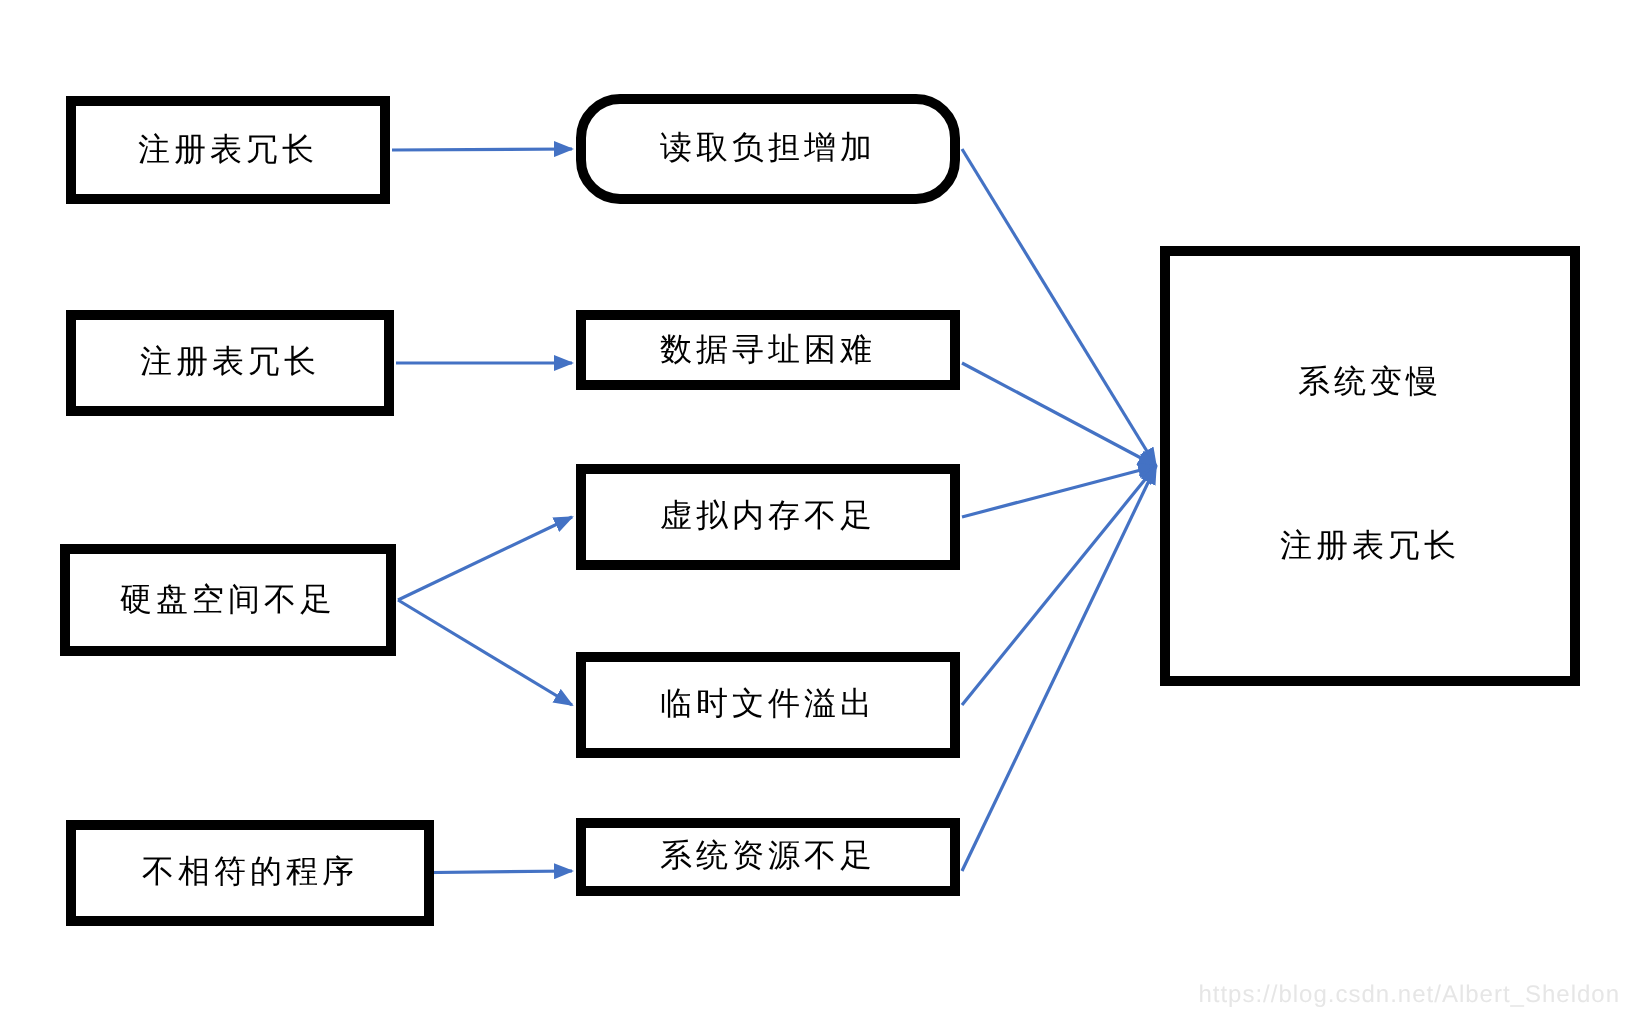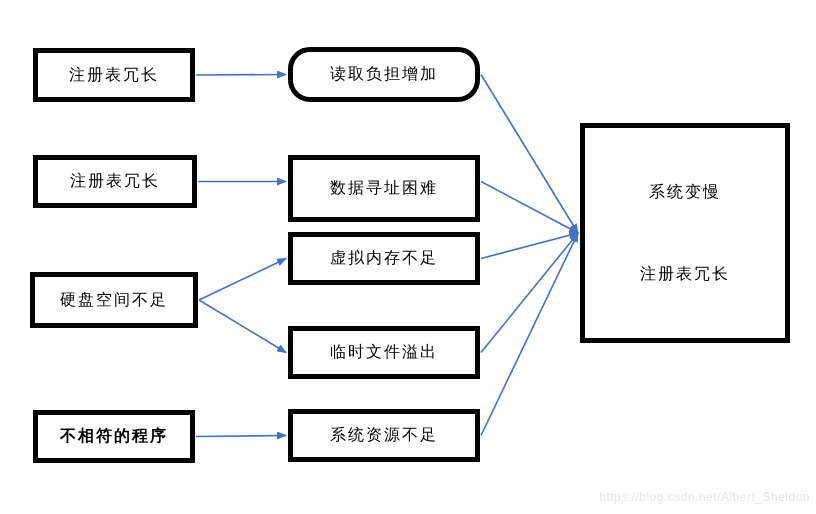--- a/index.html
+++ b/index.html
@@ -74,23 +74,23 @@
         <line x1="481" y1="181.5" x2="578" y2="233" stroke="#4472c4" stroke-width="1.6" marker-end="url(#arrowhead)"></line>
         <line x1="481" y1="258.5" x2="578" y2="233" stroke="#4472c4" stroke-width="1.6" marker-end="url(#arrowhead)"></line>
         <line x1="481" y1="352.5" x2="578" y2="233" stroke="#4472c4" stroke-width="1.6" marker-end="url(#arrowhead)"></line>
         <line x1="481" y1="435.5" x2="578" y2="233" stroke="#4472c4" stroke-width="1.6" marker-end="url(#arrowhead)"></line>
       </g>
   </svg>
   <div class="watermark" style="color: rgb(230, 230, 230); text-align: center;">https://blog.csdn.net/Albert_Sheldon</div>
 <div class="node" style="left: 33px; top: 48px; width: 162px; height: 54px; border-color: rgb(0, 0, 0); color: rgb(0, 0, 0);">注册表冗长</div>
     <div class="node" style="left: 288px; top: 47px; width: 192px; height: 55px; border-color: rgb(0, 0, 0); color: rgb(0, 0, 0); border-radius: 22px;">读取负担增加</div>
     <div class="node" style="left: 33px; top: 155px; width: 164px; height: 53px; border-color: rgb(0, 0, 0); color: rgb(0, 0, 0);">注册表冗长</div>
-    <div class="node" style="left: 288px; top: 155px; width: 192px; height: 67px; border-color: rgb(0, 0, 0); color: rgb(0, 0, 0); font-family: Liberation Serif, serif;">数据寻址困难</div>
+    <div class="node" style="left: 288px; top: 155px; width: 192px; height: 40px; border-color: rgb(0, 0, 0); color: rgb(0, 0, 0); font-family: Liberation Serif, serif;">数据寻址困难</div>
     <div class="node" style="left: 288px; top: 232px; width: 192px; height: 53px; border-color: rgb(0, 0, 0); color: rgb(0, 0, 0);">虚拟内存不足</div>
     <div class="node" style="left: 30px; top: 272px; width: 168px; height: 56px; border-color: rgb(0, 0, 0); color: rgb(0, 0, 0);">硬盘空间不足</div>
     <div class="node" style="left: 288px; top: 326px; width: 192px; height: 53px; border-color: rgb(0, 0, 0); color: rgb(0, 0, 0); text-align: center;">临时文件溢出</div>
-    <div class="node" style="left: 33px; top: 410px; width: 162px; height: 53px; border-color: rgb(0, 0, 0); color: rgb(0, 0, 0); font-weight: bold;">不相符的程序</div>
-    <div class="node" style="left: 288px; top: 409px; width: 192px; height: 53px; border-color: rgb(0, 0, 0); color: rgb(0, 0, 0);">系统资源不足</div>
+    <div class="node" style="left: 33px; top: 410px; width: 184px; height: 53px; border-color: rgb(0, 0, 0); color: rgb(0, 0, 0);">不相符的程序</div>
+    <div class="node" style="left: 288px; top: 409px; width: 192px; height: 39px; border-color: rgb(0, 0, 0); color: rgb(0, 0, 0);">系统资源不足</div>
     <div class="node result" style="left: 580px; top: 123px; width: 210px; height: 220px; border-color: rgb(0, 0, 0); color: rgb(0, 0, 0);">
       <div class="line">系统变慢</div>
       <div class="line">注册表冗长</div>
     </div>
   </div>
 
 </body></html>

